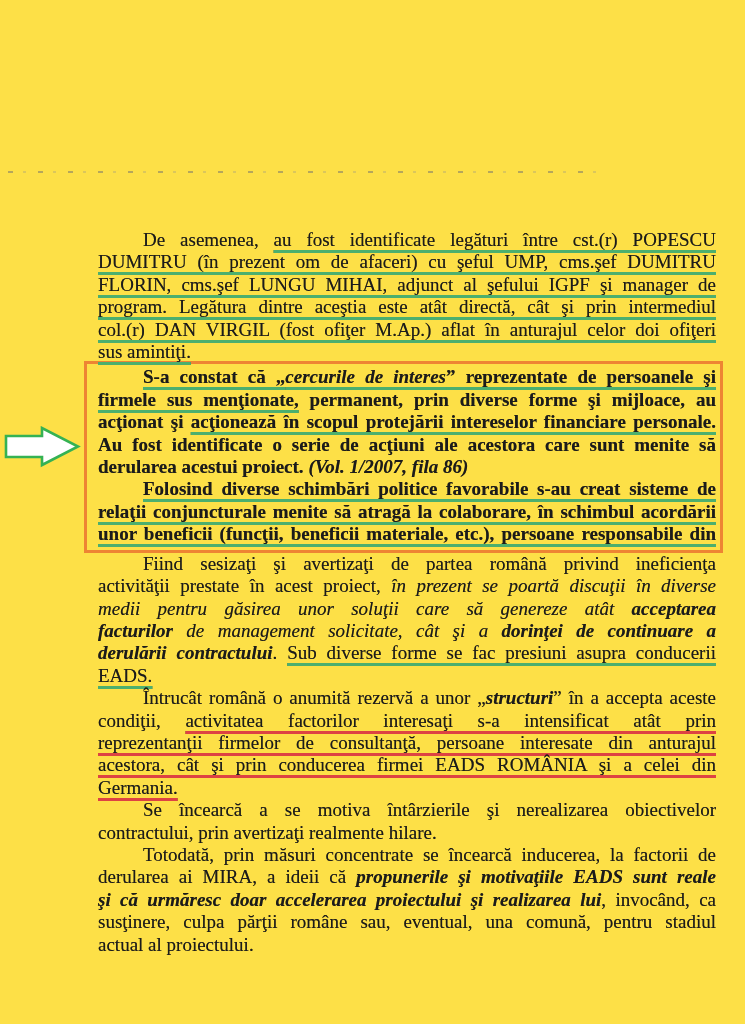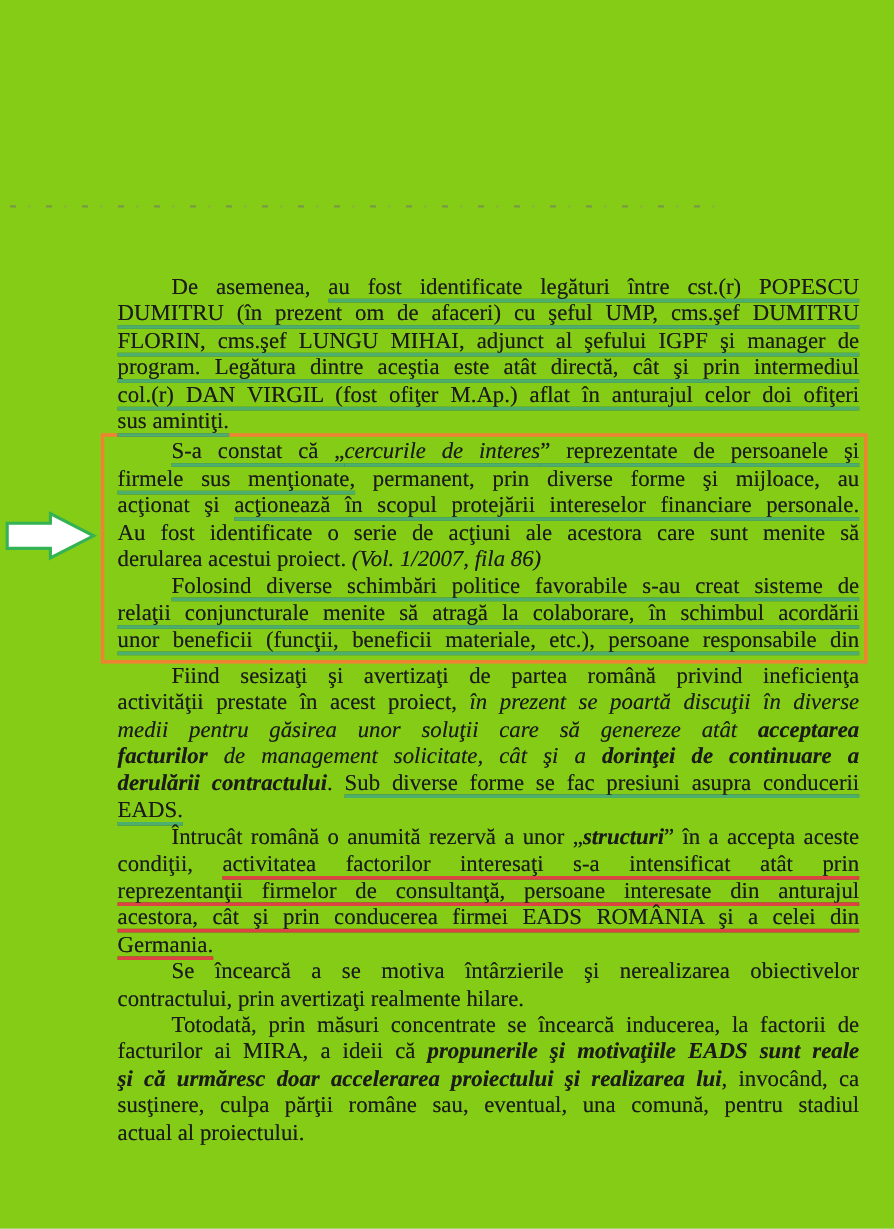--- a/index.html
+++ b/index.html
@@ -1,21 +1,21 @@
 <!DOCTYPE html>
 <html style="--orange: #ee8433; --green: #4caf6e; --red: #dd4343; --arrow: #35b253;"><head>
 <meta charset="utf-8">
 <title>Document</title>
 <style>
   html,body { margin:0; padding:0; background:#e9e9e9; }
   #page {
     position:relative;
     width:745px; height:1024px;
     margin:0 auto;
-    background:#84cc16;
+    background:#fde047;
     overflow:hidden;
     font-family:"Liberation Serif","DejaVu Serif",serif;
   }
   
   .scan-line {
     position:absolute; top:171px; left:8px; width:590px; height:2px;
     background:repeating-linear-gradient(90deg,
       rgba(110,110,110,.50) 0 5px, transparent 5px 15px,
       rgba(140,140,140,.30) 15px 18px, transparent 18px 30px);
   }
@@ -40,20 +40,21 @@
     text-underline-offset:3.5px;
     text-decoration-skip-ink:none;
   }
   .u-green { text-decoration-color:var(--green,#4caf6e); }
   .u-red   { text-decoration-color:var(--red,#dd4343); }
 
   .orange-box {
     border:3px solid var(--orange,#ee8433);
     margin:-2px -7px 0 -14px;
     padding:2px 4px 4px 11px;
+    font-weight:bold;
   }
 </style>
 </head>
 <body>
 
 <div id="page">
   <div class="scan-line"></div>
 
   <svg class="arrow" width="78" height="44" viewBox="0 0 78 44" aria-hidden="true">
     <polygon points="2,10 38,10 38,2 74,20.5 38,39 38,31 2,31" fill="#ffffff" stroke="var(--arrow,#35b253)" stroke-width="2.6" stroke-linejoin="miter"></polygon>
@@ -96,19 +97,19 @@
         <div class="line"><span class="u-red">reprezentanţii firmelor de consultanţă, persoane interesate din anturajul</span></div>
         <div class="line"><span class="u-red">acestora, cât şi prin conducerea firmei EADS ROMÂNIA şi a celei din</span></div>
         <div class="line last"><span class="u-red">Germania.</span></div>
       </div>
       <div class="para">
         <div class="line indent"><span>Se încearcă a se motiva întârzierile şi nerealizarea obiectivelor</span></div>
         <div class="line last"><span>contractului, prin avertizaţi realmente hilare.</span></div>
       </div>
       <div class="para">
         <div class="line indent"><span>Totodată, prin măsuri concentrate se încearcă inducerea, la factorii de</span></div>
-        <div class="line"><span>facturilor ai MIRA, a ideii că </span><span class="bi">propunerile şi motivaţiile EADS sunt reale</span></div>
+        <div class="line"><span>derularea ai MIRA, a ideii că </span><span class="bi">propunerile şi motivaţiile EADS sunt reale</span></div>
         <div class="line"><span class="bi">şi că urmăresc doar accelerarea proiectului şi realizarea lui</span><span>, invocând, ca</span></div>
         <div class="line"><span>susţinere, culpa părţii române sau, eventual, una comună, pentru stadiul</span></div>
         <div class="line last"><span>actual al proiectului.</span></div>
       </div>
     </div>
 </div>
 
 </body></html>

